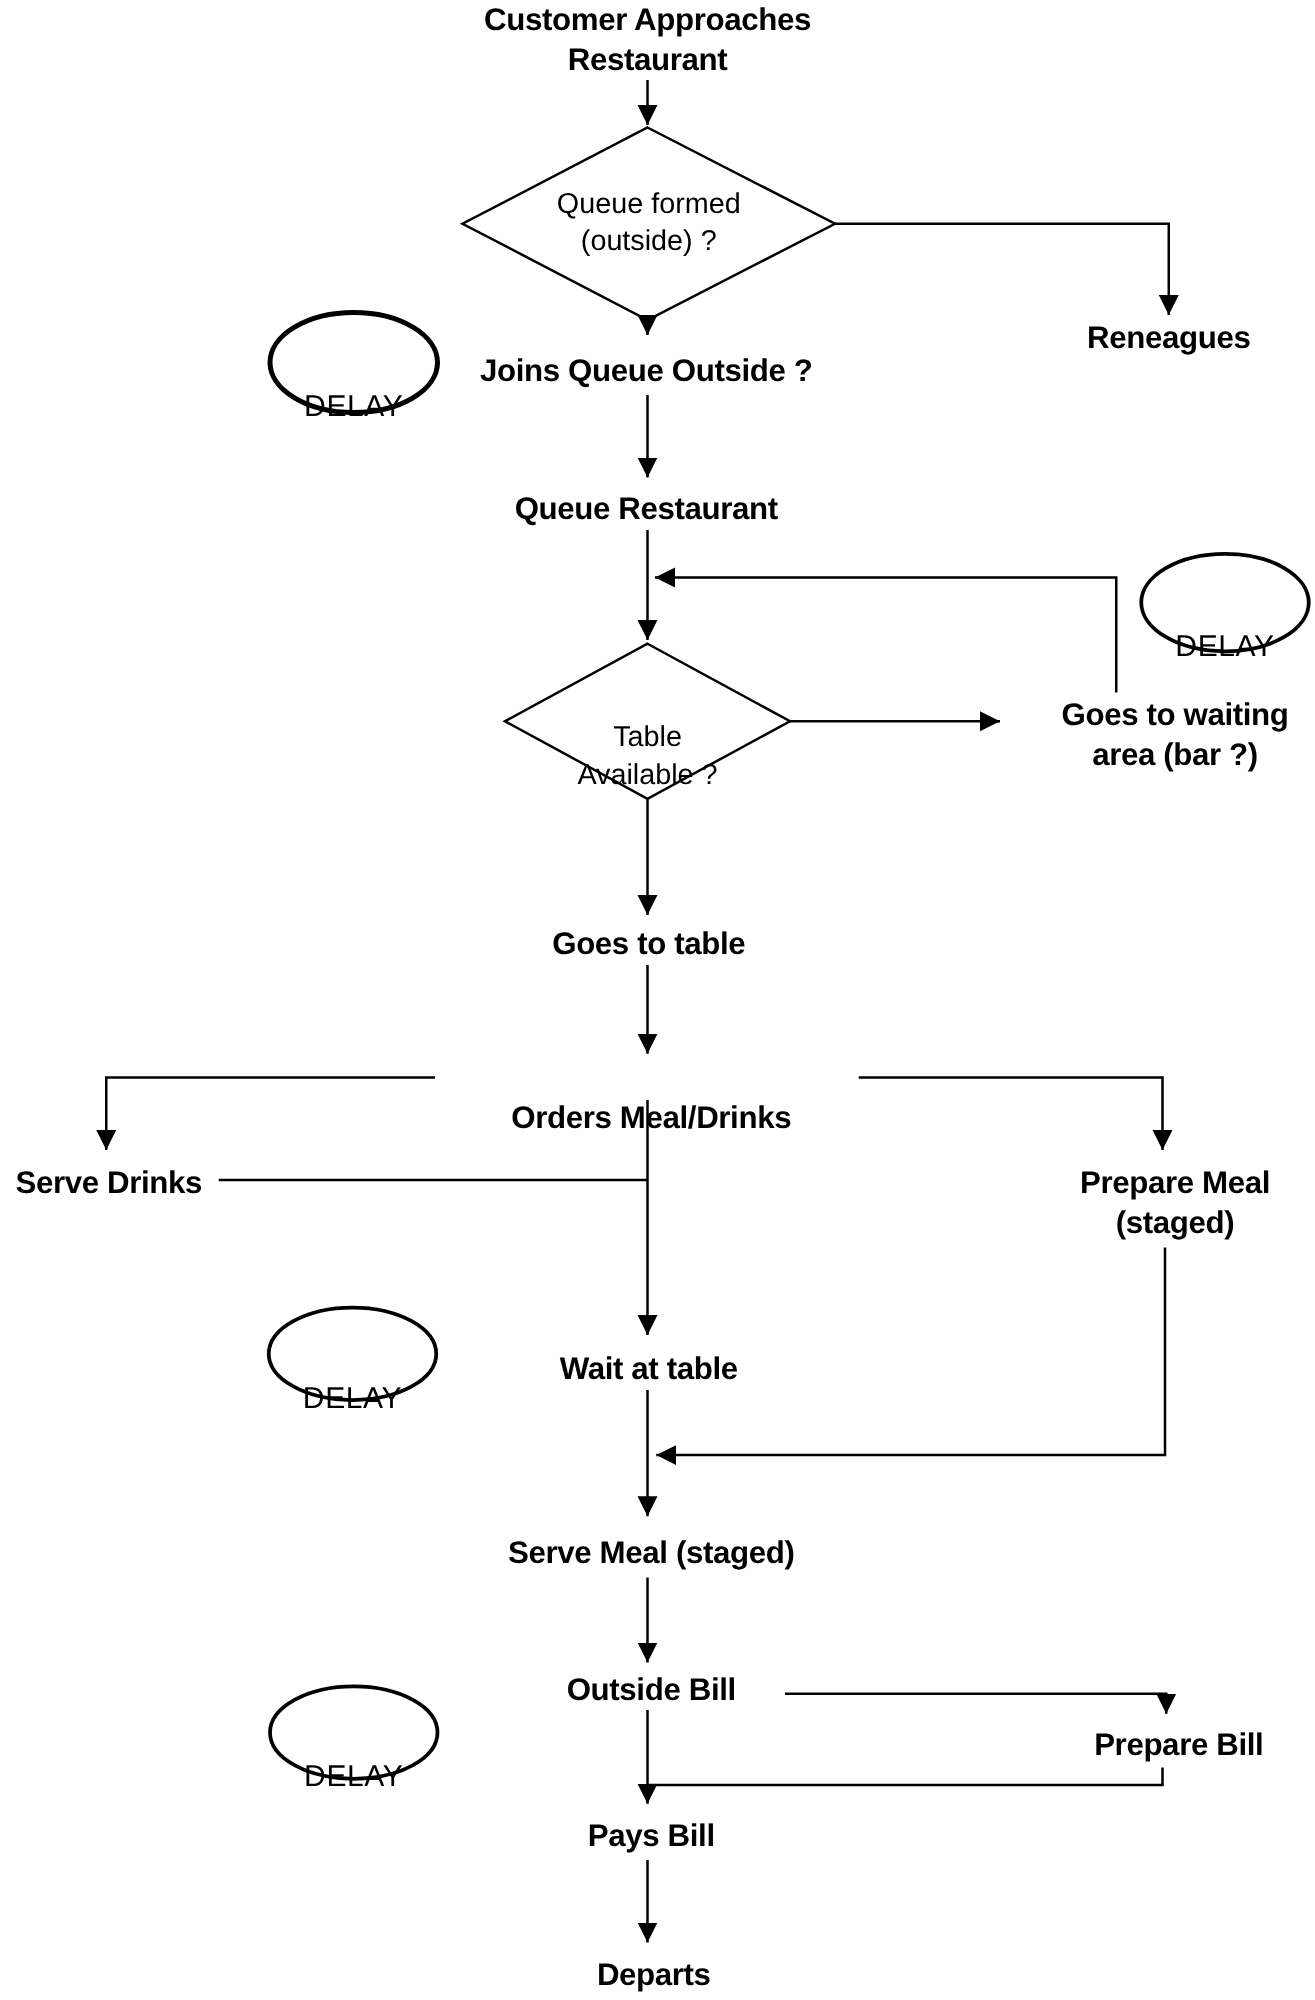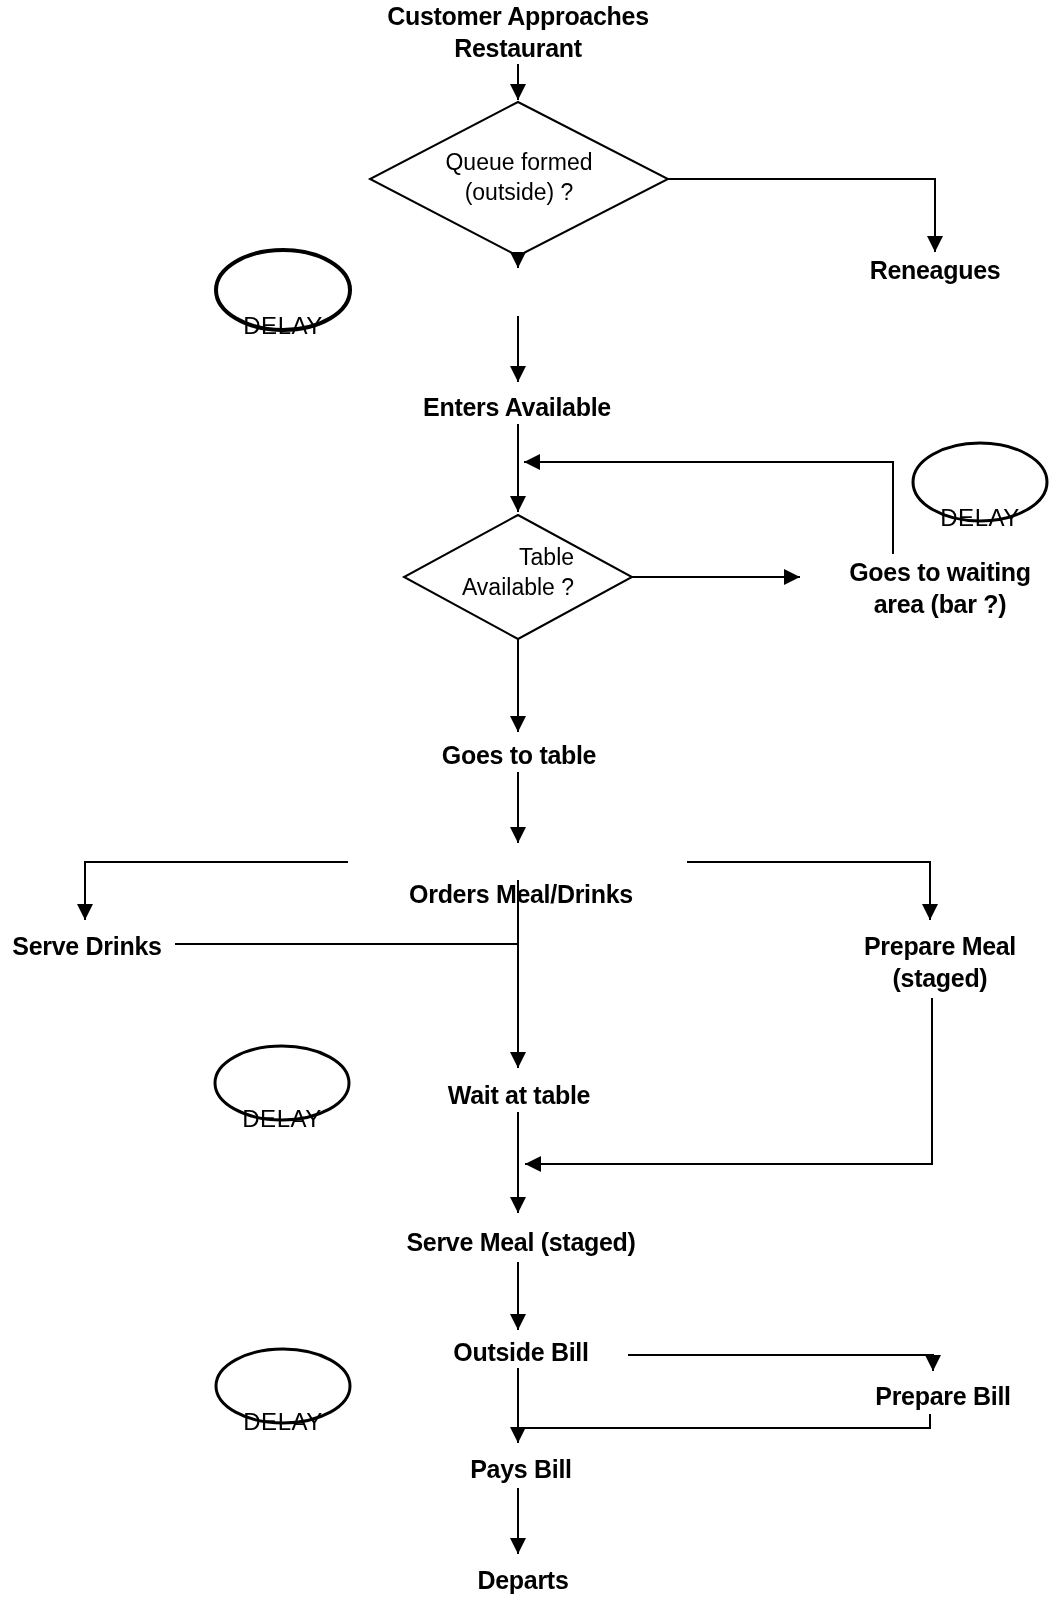--- a/index.html
+++ b/index.html
@@ -104,26 +104,27 @@
 
   <div class="label regular" style="left:519px;top:147px;">
     <span class="line1">Queue formed</span>
     <span class="line2">(outside) ?</span>
   </div>
 
   <div class="label" style="left:935px;top:255px;">Reneagues</div>
 
   <div class="label delay" style="left:283px;top:275px;">DELAY</div>
 
+  <div class="label" style="left:517px;top:282px;">Joins Queue Outside ?</div>
 
-  <div class="label" style="left:517px;top:392px;">Enters Available</div>
+  <div class="label" style="left:517px;top:392px;">Queue Restaurant</div>
 
   <div class="label delay" style="left:980px;top:467px;">DELAY</div>
 
-  <div class="label regular" style="left:518px;top:542px;text-align:right;">
+  <div class="label regular" style="left:518px;top:574px;">
     <span class="line1">Table</span>
     <span class="line2">Available ?</span>
   </div>
 
   <div class="label two" style="left:940px;top:556px;">
     <span class="line1">Goes to waiting</span>
     <span class="line2">area (bar ?)</span>
   </div>
 
   <div class="label" style="left:519px;top:740px;">Goes to table</div>

